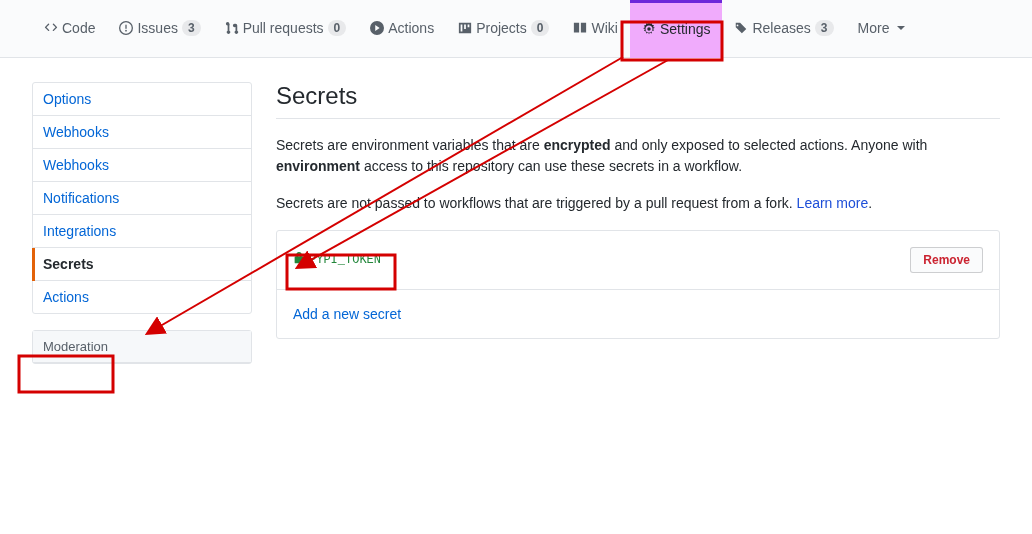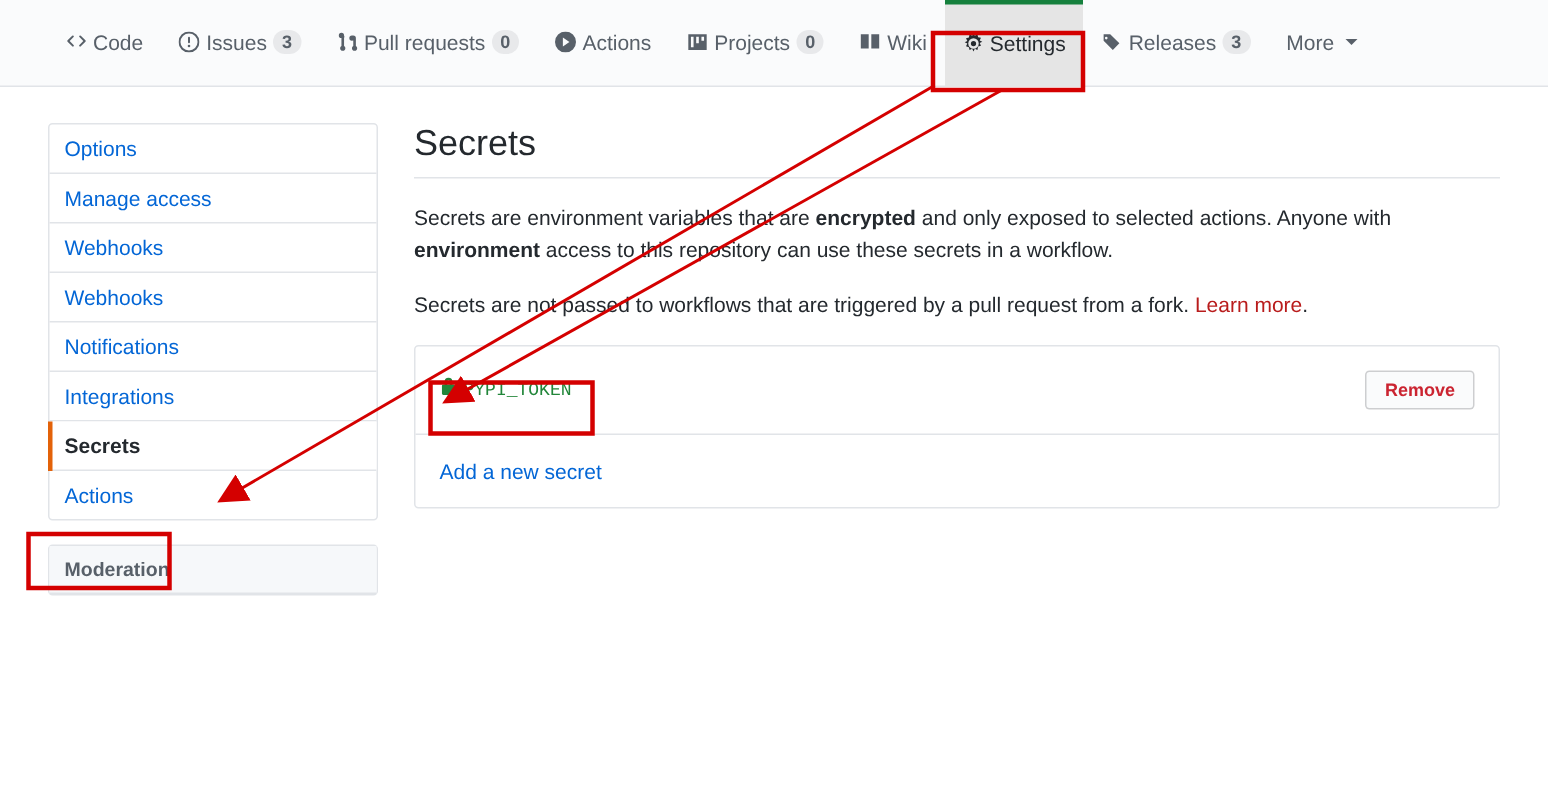--- a/index.html
+++ b/index.html
@@ -89,36 +89,36 @@
     content:"";
     position:absolute;
     left:-1px; top:0; bottom:0;
     width:3px;
     background:#e36209;
   }
   .menu .menu-heading {
     padding: 8px 10px;
     background: #f6f8fa;
     color: #586069;
-    font-weight:700;
+    font-weight:400;
     font-size: 13px;
     border-bottom: 1px solid #e1e4e8;
   }
 
   .main { flex:1; min-width:0; }
   h2.subhead {
     font-size: 24px;
     font-weight: 400;
     padding-bottom: 8px;
     border-bottom: 1px solid #e1e4e8;
     margin-bottom: 16px;
   }
   .intro { margin-bottom: 16px; line-height:1.5; }
   .intro strong { font-weight:600; }
-  .link { color:#b91c1c; text-decoration:none; cursor:pointer;}
+  .link { color:#1d4ed8; text-decoration:none; cursor:pointer;}
 
   .box {
     border:1px solid #e1e4e8;
     border-radius:3px;
     margin-top: 16px;
   }
   .box-row {
     display:flex;
     align-items:center;
     padding: 16px;
@@ -199,21 +199,21 @@
     <span class="counter">0</span>
   </div>
   <div class="tab">
     <span class="icon">
         <svg width="14" height="14" viewBox="0 0 16 16" fill="#586069">
           <path d="M1 2h6v11H1V2zm8 0h6v11H9V2z"></path>
         </svg>
       </span>
     <span>Wiki</span>
   </div>
-  <div class="tab selected" style="border-top:3px solid #15803d; background:#e5e5e5;">
+  <div class="tab selected" style="border-top:3px solid #6d28d9; background:#f0abfc;">
     <span class="icon">
         <svg width="14" height="14" viewBox="0 0 16 16" fill="#24292e">
           <path d="M8 4a4 4 0 100 8 4 4 0 000-8zm0 6a2 2 0 110-4 2 2 0 010 4zM8 0l1 2 2-1 .5 2.2 2.2.5-1 2 2 1-2 1 1 2-2.2.5L11 13l-2-1-1 2-1-2-2 1-.5-2.2L2.3 10l1-2-2-1 2-1-1-2 2.2-.5L5 1l2 1 1-2z"></path>
         </svg>
       </span>
     <span>Settings</span>
   </div>
   <div class="tab">
     <span class="icon">
         <svg width="14" height="14" viewBox="0 0 16 16" fill="#586069">
@@ -227,23 +227,20 @@
     <span>More</span>
     <span class="caret"></span>
   </div>
 </div>
 
 <div class="page">
   <nav class="sidebar">
     <ul class="menu">
       <li>
           <a href="#"><span>Options</span></a>
-        </li>
-      <li>
-          <a href="#"><span>Manage access</span></a>
         </li>
       <li>
           <a href="#"><span>Webhooks</span></a>
         </li>
       <li>
           <a href="#"><span>Webhooks</span></a>
         </li>
       <li>
           <a href="#"><span>Notifications</span></a>
         </li>

